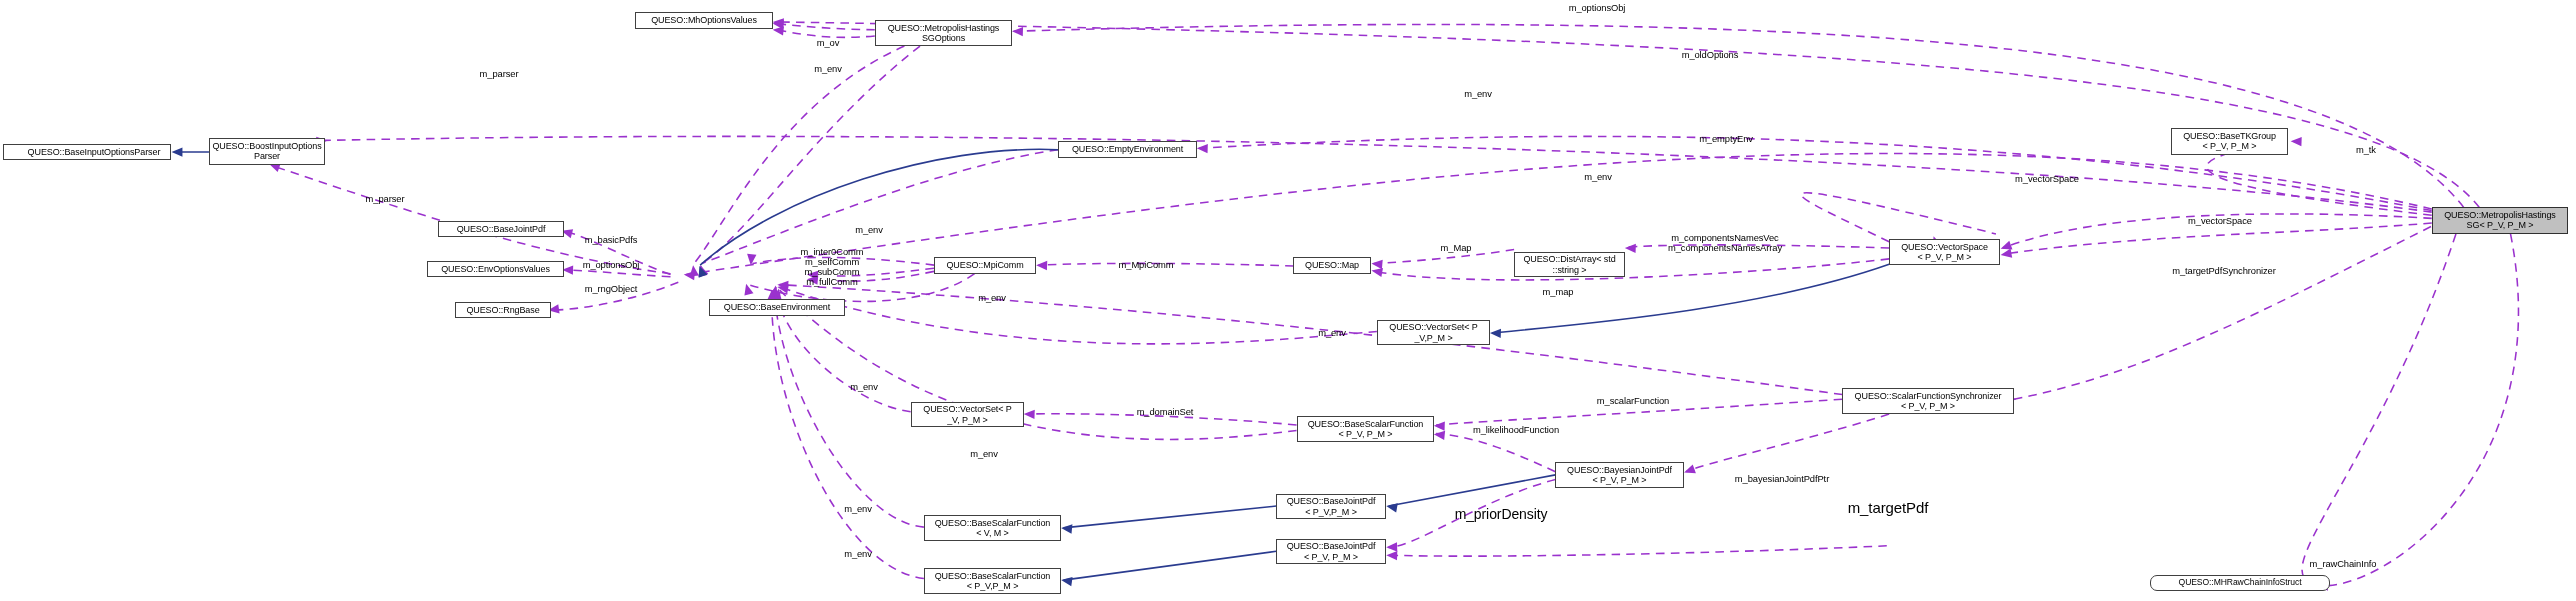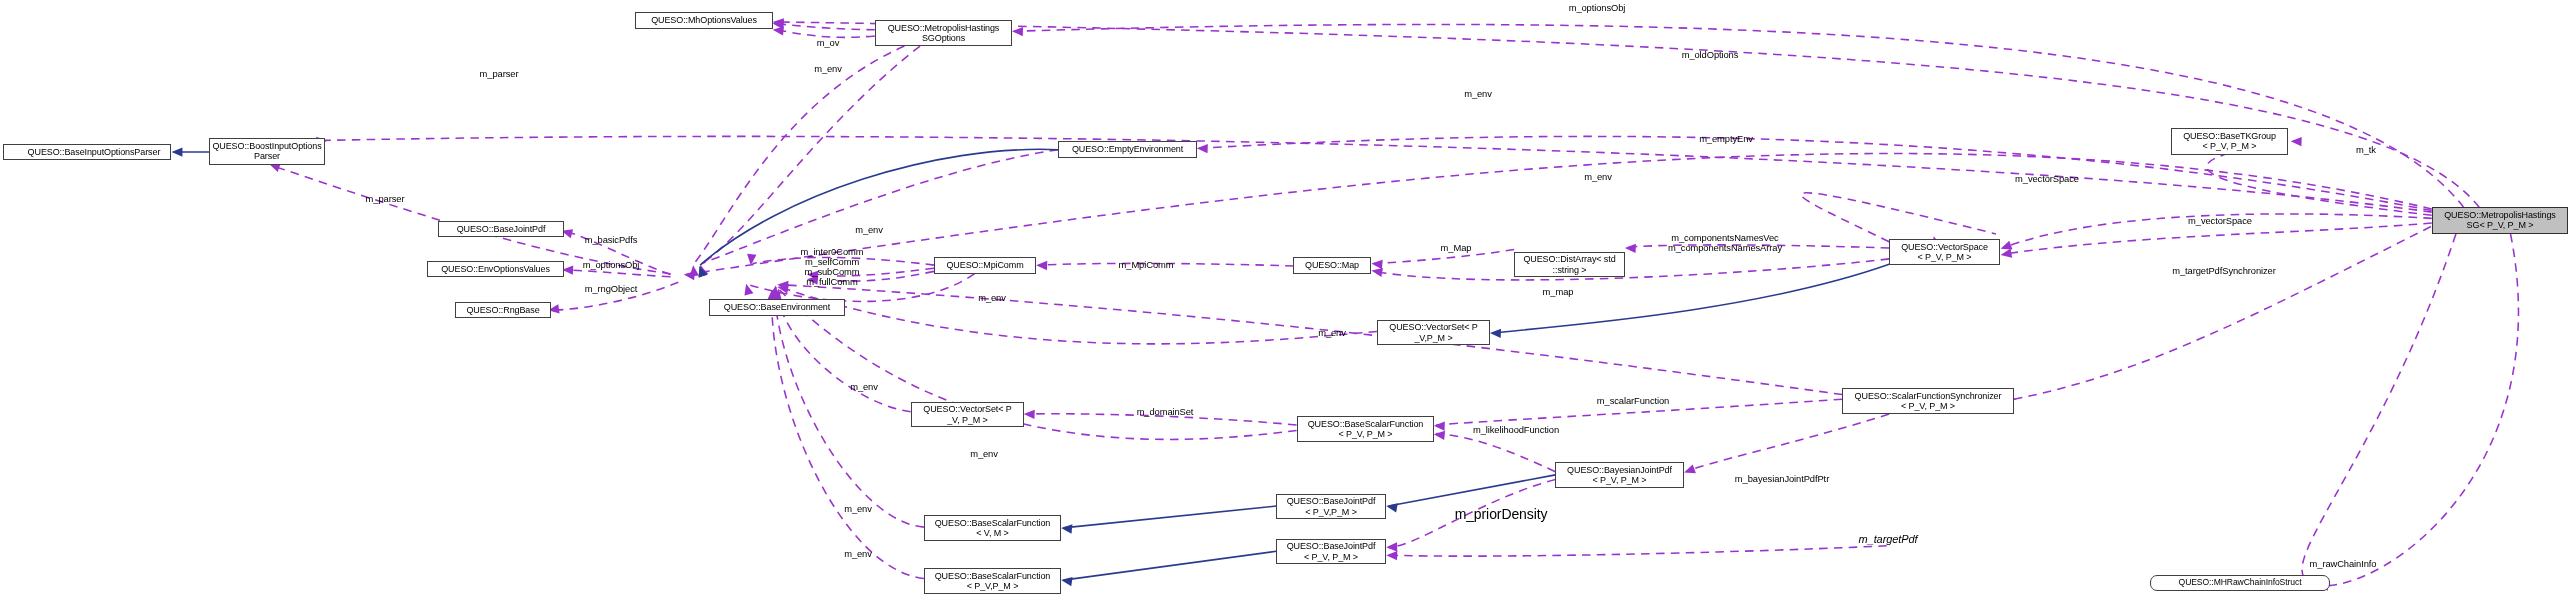--- a/index.html
+++ b/index.html
@@ -225,16 +225,16 @@
     <div class="edge-label" style="left: 2224px; top: 271px; font-size: 9.4px;">m_targetPdfSynchronizer</div>
     <div class="edge-label" style="left: 864px; top: 387px; font-size: 9.4px;">m_env</div>
     <div class="edge-label" style="left: 1165px; top: 412px; font-size: 9.4px;">m_domainSet</div>
     <div class="edge-label" style="left: 984px; top: 454px; font-size: 9.4px;">m_env</div>
     <div class="edge-label" style="left: 1633px; top: 401px; font-size: 9.4px;">m_scalarFunction</div>
     <div class="edge-label" style="left: 1516px; top: 430px; font-size: 9.4px;">m_likelihoodFunction</div>
     <div class="edge-label" style="left: 1782px; top: 479px; font-size: 9.4px;">m_bayesianJointPdfPtr</div>
     <div class="edge-label" style="left: 1501px; top: 515px; font-size: 14px;">m_priorDensity</div>
     <div class="edge-label" style="left: 858px; top: 509px; font-size: 9.4px;">m_env</div>
     <div class="edge-label" style="left: 858px; top: 554px; font-size: 9.4px;">m_env</div>
-    <div class="edge-label" style="left: 1888px; top: 540px; font-size: 11px; font-style: italic;">m_targetPdf</div>
+    <div class="edge-label" style="left: 1888px; top: 508px; font-size: 15px;">m_targetPdf</div>
     <div class="edge-label" style="left: 2343px; top: 564px; font-size: 9.4px;">m_rawChainInfo</div>
   </div>
 
 
 </body></html>

